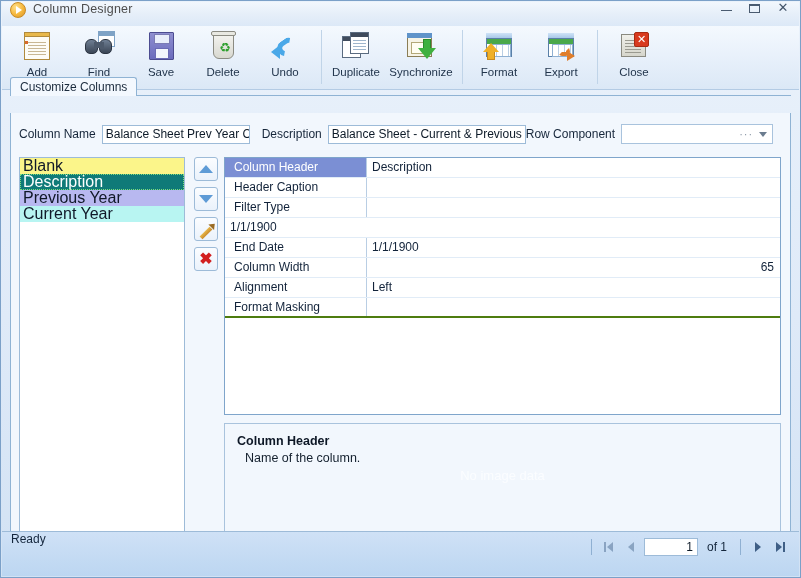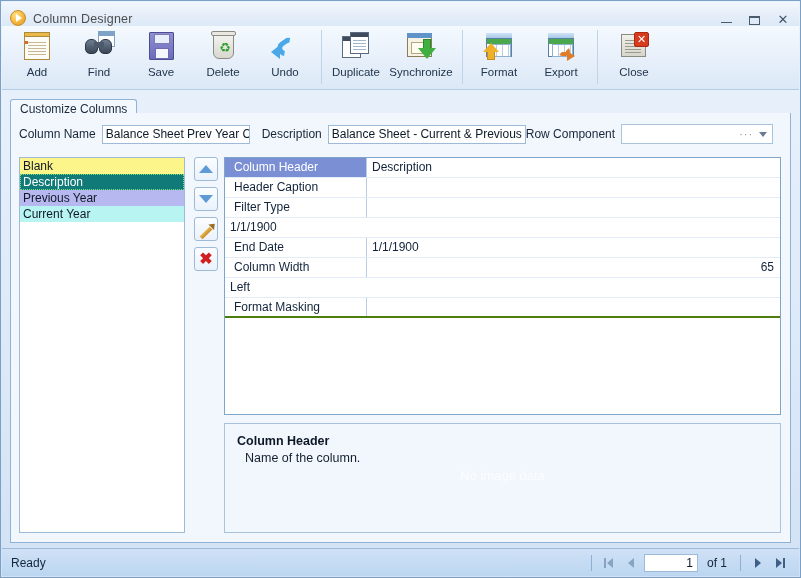--- a/index.html
+++ b/index.html
@@ -11,21 +11,21 @@
   }
   .window{
     position:relative;width:801px;height:578px;box-sizing:border-box;
     background:linear-gradient(180deg,#eaf2fb 0%,#dfeaf8 55%,#d2e2f4 100%);
     border:1px solid #7ba0c8;
   }
   
   .titlebar{
     position:absolute;left:1px;top:1px;right:1px;height:24px;
     background:linear-gradient(180deg,#f2f7fd 0%,#e6eff9 50%,#dce9f7 100%);
-    display:flex;align-items:flex-end;
+    display:flex;align-items:flex-start;
   }
   .title-icon{
     width:16px;height:16px;margin-left:8px;margin-right:7px;border-radius:50%;
     background:radial-gradient(circle at 35% 30%,#ffe08a 0%,#f5b73c 55%,#d8912a 100%);
     border:1px solid #c98c24;box-sizing:border-box;position:relative;flex:0 0 auto;
   }
   .title-icon:after{
     content:"";position:absolute;left:5px;top:3px;
     border-left:6px solid #ffffff;border-top:4px solid transparent;border-bottom:4px solid transparent;
   }
@@ -44,21 +44,21 @@
     display:flex;align-items:flex-start;padding-left:4px;
   }
   .tbtn{
     width:62px;height:61px;display:flex;flex-direction:column;align-items:center;
     justify-content:flex-start;padding-top:5px;box-sizing:border-box;cursor:default;
   }
   .tbtn .lbl{font-size:11.5px;color:#23364d;margin-top:3px;}
   .tbtn .ico{width:34px;height:32px;position:relative;}
   .tsep{width:1px;height:54px;margin:4px 5px 0 5px;background:#c0d4e8;}
   
-  .tabstrip{position:absolute;left:9px;top:98px;right:9px;height:19px;}
+  .tabstrip{position:absolute;left:9px;top:76px;right:9px;height:19px;}
   .tab{
     position:absolute;left:0;top:0;height:19px;padding:0 9px;
     background:#f3f8fe;border:1px solid #8fb3d4;border-bottom:none;
     border-radius:3px 3px 0 0;font-size:12px;color:#1b2b3d;
     display:flex;align-items:center;box-sizing:border-box;cursor:default;
   }
   .tab-line{position:absolute;left:0;right:0;bottom:0;height:1px;background:#8fb3d4;}
   
   .panel{
     position:absolute;left:9px;top:112px;right:9px;bottom:34px;
@@ -80,21 +80,21 @@
     font-size:12px;color:#0d1a28;
   }
   #rowcomp-combo{width:152px;}
   .dots{color:#8e9aa8;letter-spacing:1px;font-size:11px;line-height:10px;}
   .chev{width:0;height:0;border-left:4px solid transparent;border-right:4px solid transparent;border-top:5px solid #6b7c8f;}
   
   .listbox{
     position:absolute;left:8px;top:44px;width:166px;bottom:9px;
     background:#ffffff;border:1px solid #9dbbd8;box-sizing:border-box;overflow:hidden;
   }
-  .litem{height:16px;line-height:16px;padding-left:3px;font-size:12px;color:#101828;
+  .litem{height:16px;line-height:16px;padding-left:3px;font-size:16px;color:#101828;
     white-space:nowrap;overflow:hidden;cursor:default;box-sizing:border-box;}
   .litem.sel{color:#ffffff;outline:1px dotted #7ddc7d;outline-offset:-1px;}
   
   .sidebtns{position:absolute;left:183px;top:44px;width:24px;}
   .sbtn{
     width:24px;height:24px;margin-bottom:6px;box-sizing:border-box;
     background:linear-gradient(180deg,#fbfdff 0%,#eaf2fb 100%);
     border:1px solid #9dbbd8;border-radius:3px;
     display:flex;align-items:center;justify-content:center;cursor:default;position:relative;
   }
@@ -132,23 +132,23 @@
     overflow:hidden;
   }
   .desc-title{font-size:12.5px;font-weight:bold;color:#0d1726;}
   .desc-body{font-size:12.5px;color:#14202e;margin-top:3px;margin-left:8px;}
   .watermark{
     position:absolute;left:0;right:0;top:44px;text-align:center;
     font-size:13px;color:#fbfdff;pointer-events:none;
   }
   
   .statusbar{
-    position:absolute;left:1px;right:1px;bottom:1px;height:28px;
+    position:absolute;left:1px;right:1px;bottom:1px;height:45px;
     background:linear-gradient(180deg,#cfe1f6 0%,#bcd6f1 100%);
-    border-top:1px solid #9dbbd8;display:flex;align-items:center;box-sizing:border-box;
+    border-top:1px solid #9dbbd8;display:flex;align-items:flex-start;box-sizing:border-box;
   }
   .status-text{margin-left:9px;font-size:12px;color:#14263c;}
   .nav{margin-left:auto;display:flex;align-items:center;padding-right:10px;gap:4px;}
   .nav-sep{width:1px;height:16px;background:#8fb0d2;margin:0 4px;}
   .navbtn{width:18px;height:18px;display:flex;align-items:center;justify-content:center;cursor:default;position:relative;}
   .nb-first,.nb-prev{opacity:.45;}
   .tri-l{width:0;height:0;border-top:5px solid transparent;border-bottom:5px solid transparent;border-right:6px solid #3f5f86;}
   .tri-r{width:0;height:0;border-top:5px solid transparent;border-bottom:5px solid transparent;border-left:6px solid #3f5f86;}
   .bar-l{width:2px;height:10px;background:#3f5f86;margin-right:1px;}
   .bar-r{width:2px;height:10px;background:#3f5f86;margin-left:1px;}
@@ -403,20 +403,21 @@
       </div>
       <div class="grow">
         <div class="gname">End Date</div>
         <div class="gval">1/1/1900</div>
       </div>
       <div class="grow">
         <div class="gname">Column Width</div>
         <div class="gval right">65</div>
       </div>
       <div class="grow">
+        <div class="gname">Alignment</div>
         <div class="gval">Left</div>
       </div>
       <div class="grow" style="border-bottom:2px solid #4d7c0f">
         <div class="gname">Format Masking</div>
         <div class="gval"></div>
       </div>
       <div class="gridfill"></div>
     </div>
 
     <div class="descbox">

